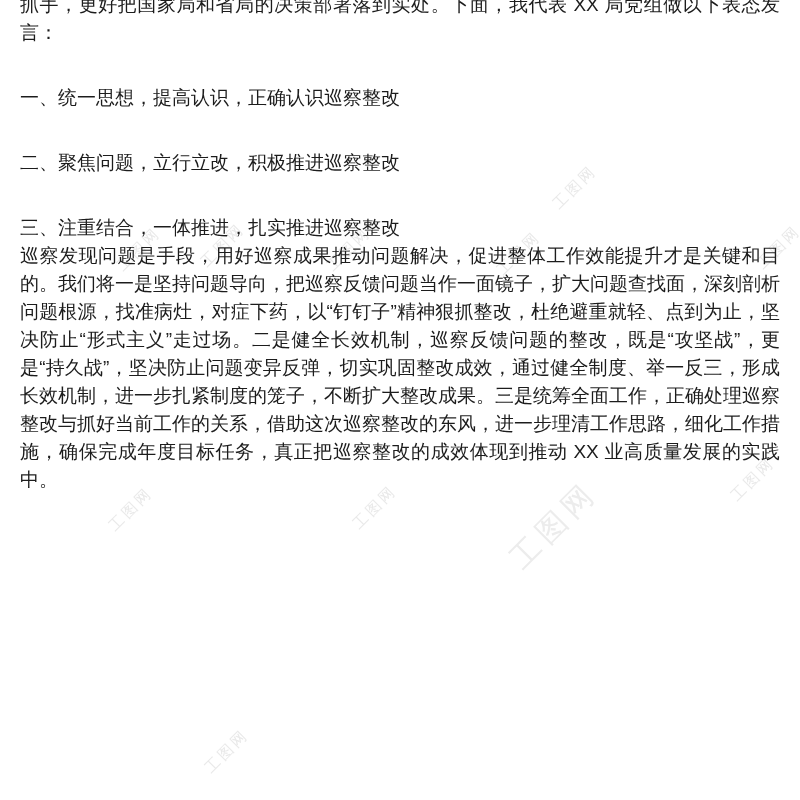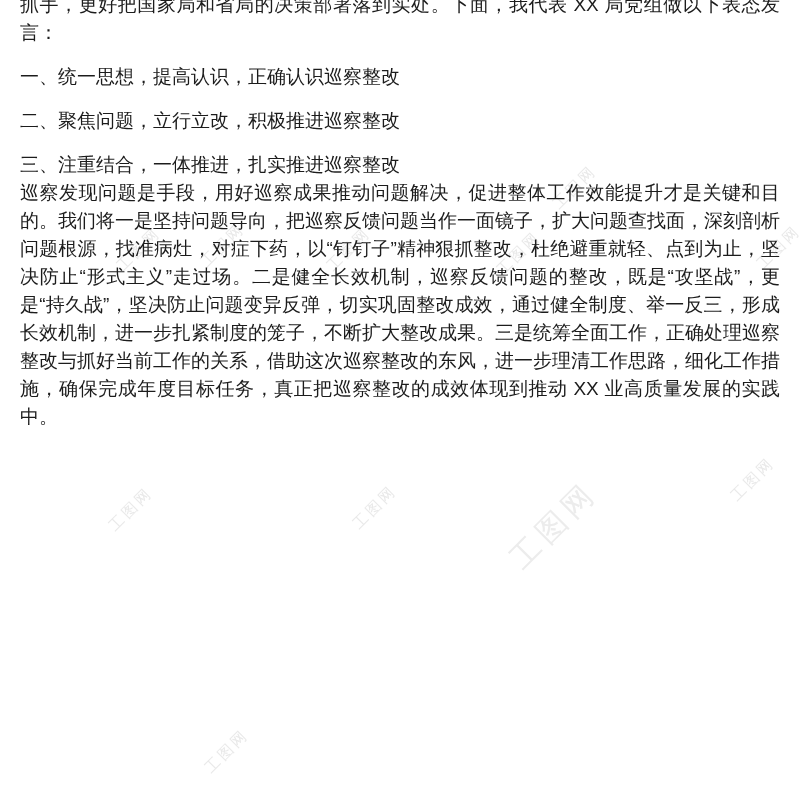--- a/index.html
+++ b/index.html
@@ -49,21 +49,21 @@
     line-height: 28px;
     text-align: justify;
     text-justify: inter-ideograph;
   }
   .doc p, .doc h2 {
     margin: 0;
     font-size: 19px;
     font-weight: normal;
     line-height: 28px;
   }
-  .doc .heading { margin-top: 16px; }
+  .doc .heading { margin-top: 37px; }
 </style>
 </head>
 <body>
 
 <div class="page">
 
   <div class="watermark-layer">
     <span class="wm wm1">工图网</span>
     <span class="wm wm2">工图网</span>
     <span class="wm wm3">工图网</span>

